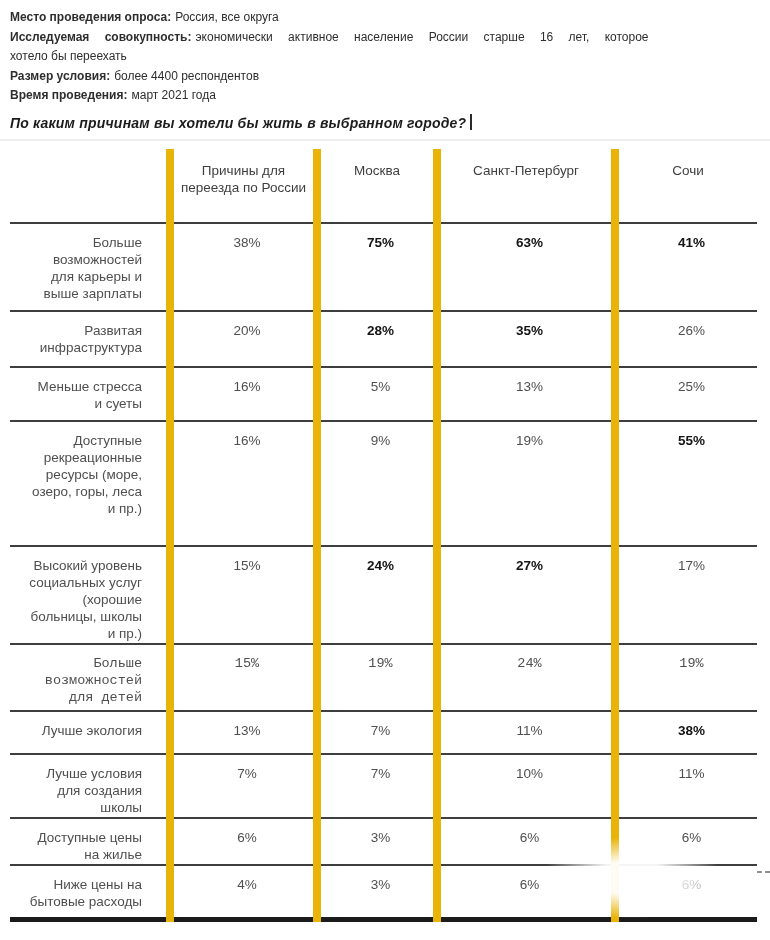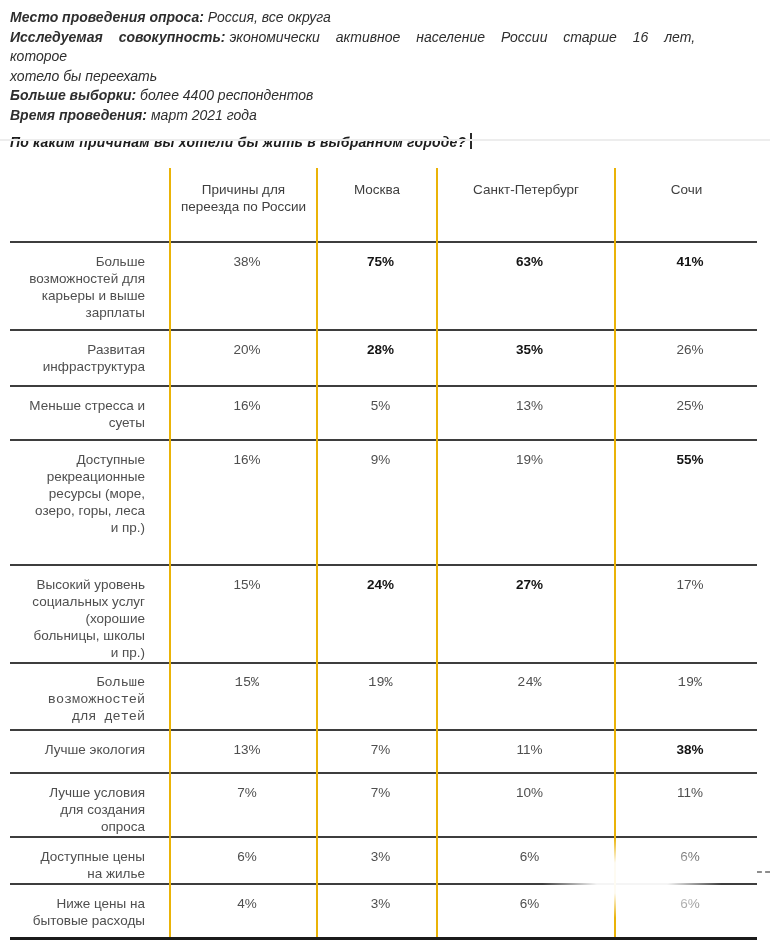--- a/index.html
+++ b/index.html
@@ -7,21 +7,21 @@
     position:relative;
     width:770px;height:940px;
     background:#fff;
     overflow:hidden;
     font-family:"Liberation Sans","DejaVu Sans",sans-serif;
     box-sizing:border-box;
   }
   .content{position:relative;padding:8px 10px 0 10px;}
 
   
-  .meta{width:748px;color:#2e2e2e;font-size:14px;line-height:19.5px;font-style:italic;}
+  .meta{width:748px;color:#2e2e2e;font-size:12px;line-height:19.5px;}
   .meta p{margin:0;}
   .meta .lbl{font-weight:bold;}
   .meta .val{margin-left:4px;}
   .stretch{word-spacing:12px;}
 
   
   .question{
     margin:7px 0 0 0;
     font-size:14px;line-height:21px;
     font-weight:bold;font-style:italic;
@@ -39,21 +39,21 @@
   table.survey{
     border-collapse:collapse;table-layout:fixed;
     width:747px;margin-top:15px;
     font-size:13.5px;line-height:17px;
   }
   col.c0{width:160px;} col.c1{width:147px;} col.c2{width:120px;}
   col.c3{width:178px;} col.c4{width:142px;}
 
   .survey tr{border-bottom:2px solid #3e3e3e;}
   .survey tr.last{border-bottom:5px solid #1b1b1b;}
-  .survey th+th,.survey td+td{border-left:2px solid #eab308;}
+  .survey th+th,.survey td+td{border-left:8px solid #eab308;}
 
   .survey th{
     font-weight:normal;color:#3f3f3f;
     vertical-align:top;text-align:center;
     padding:13px 6px 0 6px;
   }
   .survey td{vertical-align:top;padding-top:10px;}
   .survey td.lab{
     text-align:right;color:#4f4f4f;
     padding-left:17px;padding-right:24px;
@@ -80,21 +80,21 @@
 </style>
 </head>
 <body>
 
 <div class="page">
   <div class="content">
 
     <div class="meta">
       <p><span class="lbl">Место проведения опроса:</span><span class="val">Россия, все округа</span></p>
       <p><span class="lbl stretch">Исследуемая совокупность:</span><span class="val stretch">экономически активное население России старше 16 лет, которое</span><br><span>хотело бы переехать</span></p>
-      <p><span class="lbl">Больше выборки:</span><span class="val">более 4400 респондентов</span></p>
+      <p><span class="lbl">Размер условия:</span><span class="val">более 4400 респондентов</span></p>
       <p><span class="lbl">Время проведения:</span><span class="val">март 2021 года</span></p>
     </div>
 
     <p class="question"><span>По каким причинам вы хотели бы жить в выбранном городе?</span><span class="cursor"></span></p>
 
     <table class="survey">
       <colgroup>
           <col class="c0">
           <col class="c1">
           <col class="c2">
@@ -154,21 +154,21 @@
           <td class="num">19%</td>
         </tr>
         <tr class="r6">
           <td class="lab">Лучше экология</td>
           <td class="num">13%</td>
           <td class="num">7%</td>
           <td class="num">11%</td>
           <td class="num b">38%</td>
         </tr>
         <tr class="r8">
-          <td class="lab">Лучше условия для создания опроса</td>
+          <td class="lab">Лучше условия для создания школы</td>
           <td class="num">7%</td>
           <td class="num">7%</td>
           <td class="num">10%</td>
           <td class="num">11%</td>
         </tr>
         <tr class="r9">
           <td class="lab">Доступные цены на жилье</td>
           <td class="num">6%</td>
           <td class="num">3%</td>
           <td class="num">6%</td>

